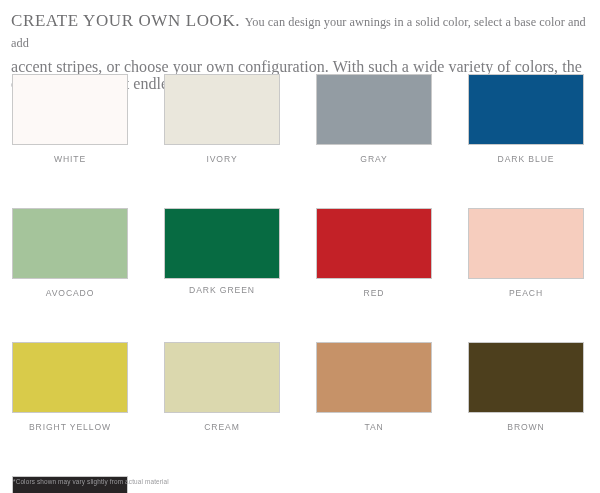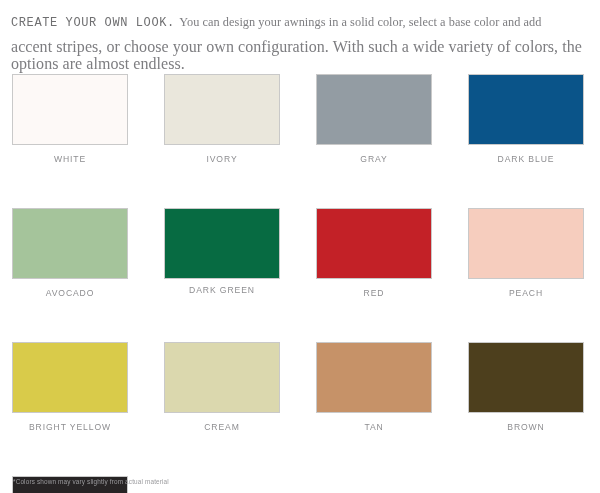--- a/index.html
+++ b/index.html
@@ -17,22 +17,22 @@
 
   
   .header {
     padding: 11px 10px 0 11px;
   }
   .header-line {
     margin: 0;
     line-height: 20px;
   }
   .headline {
-    font-family: Liberation Mono, monospace;
-    font-size: 12px;
+    font-family: Liberation Serif, serif;
+    font-size: 17px;
     font-weight: 400;
     letter-spacing: 0.6px;
     color: #6f6f71;
     white-space: nowrap;
   }
   .lede {
     font-family: "Liberation Serif", serif;
     font-size: 12.3px;
     color: #7d7d80;
     letter-spacing: 0.05px;

